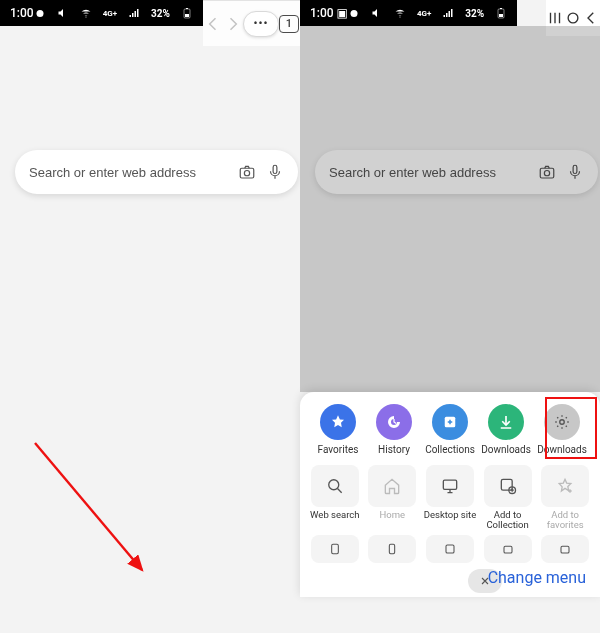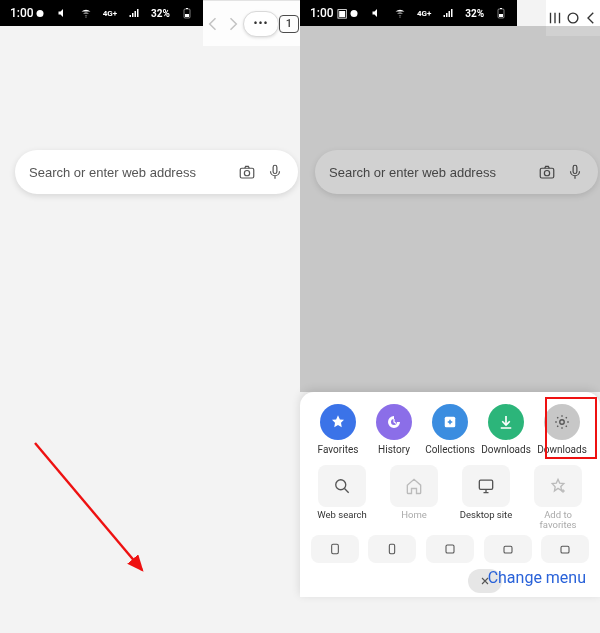--- a/index.html
+++ b/index.html
@@ -334,20 +334,30 @@
         </div>
         <div class="tilecol">
           <div class="tile">
               <svg viewBox="0 0 24 24">
                 <rect x="4" y="5" width="16" height="11" rx="1.5"></rect>
                 <path d="M9 20h6M12 16v4"></path>
               </svg>
             </div>
           <div class="lbl">Desktop site</div>
         </div>
+        <div class="tilecol">
+          <div class="tile">
+              <svg viewBox="0 0 24 24">
+                <rect x="4" y="4" width="13" height="13" rx="2"></rect>
+                <circle cx="17" cy="17" r="4"></circle>
+                <path d="M17 15v4M15 17h4"></path>
+              </svg>
+            </div>
+          <div class="lbl">Add to Collection</div>
+        </div>
         <div class="tilecol grey">
           <div class="tile">
               <svg viewBox="0 0 24 24">
                 <path d="M12 4l2 4.5 5 .5-3.6 3.5.9 5-4.3-2.6L7.7 18l.9-5L5 9l5-.5z"></path>
                 <path d="M18 16v4M16 18h4"></path>
               </svg>
             </div>
           <div class="lbl">Add to favorites</div>
         </div>
       </div>

